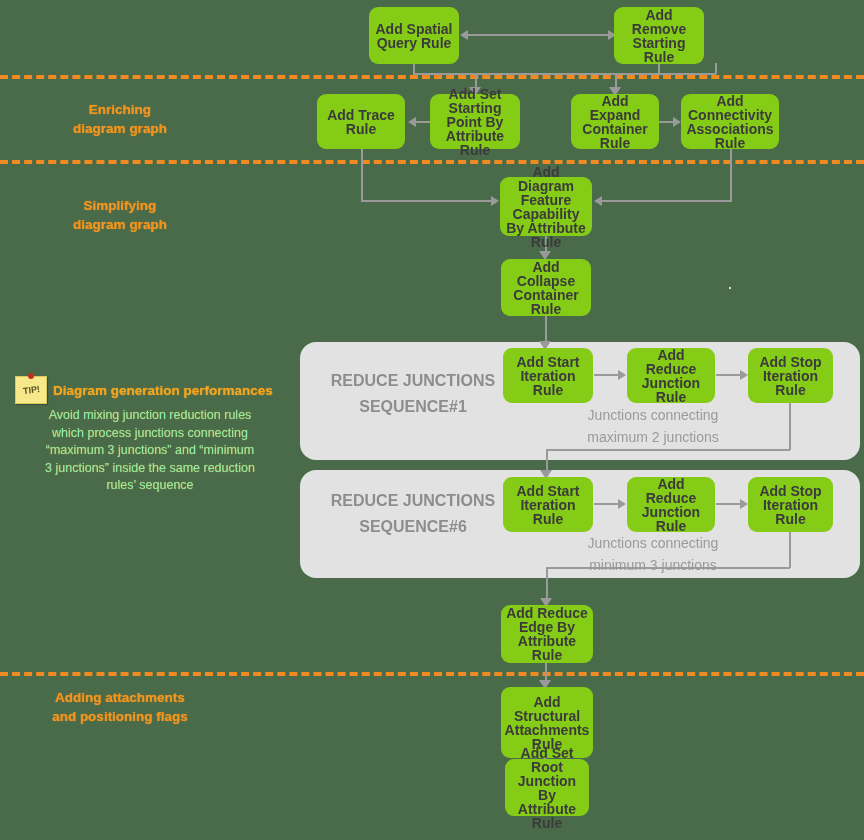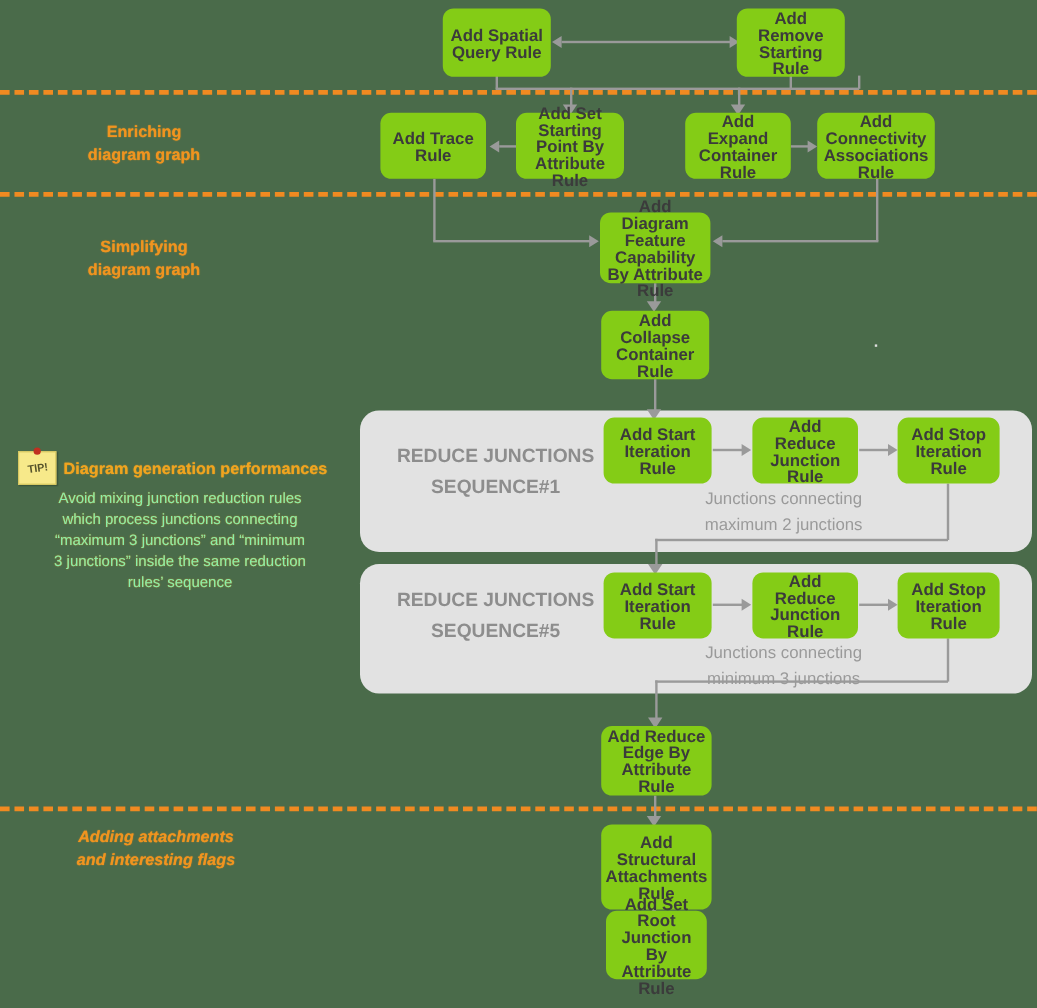--- a/index.html
+++ b/index.html
@@ -127,35 +127,35 @@
   <div class="sep" style="top:672px;"></div>
 
   <div class="section-label" style="left:2px;top:100px;">
     <div>Enriching</div>
     <div>diagram graph</div>
   </div>
   <div class="section-label" style="left:2px;top:196px;">
     <div>Simplifying</div>
     <div>diagram graph</div>
   </div>
-  <div class="section-label" style="left:12px;top:688px;font-style:italic;">
+  <div class="section-label" style="left:2px;top:688px;">
     <div>Adding attachments</div>
-    <div>and interesting flags</div>
+    <div>and positioning flags</div>
   </div>
 
   <div class="seq-box" style="left:300px;top:342px;width:560px;height:118px;"></div>
   <div class="seq-box" style="left:300px;top:470px;width:560px;height:108px;"></div>
 
   <div class="seq-title" style="left:308px;top:368px;">
     <div>REDUCE JUNCTIONS</div>
     <div>SEQUENCE#1</div>
   </div>
   <div class="seq-title" style="left:308px;top:488px;">
     <div>REDUCE JUNCTIONS</div>
-    <div>SEQUENCE#5</div>
+    <div>SEQUENCE#6</div>
   </div>
 
   <div class="seq-note" style="left:538px;top:404px;">
     <div>Junctions connecting</div>
     <div>maximum 2 junctions</div>
   </div>
   <div class="seq-note" style="left:538px;top:532px;">
     <div>Junctions connecting</div>
     <div>minimum 3 junctions</div>
   </div>

